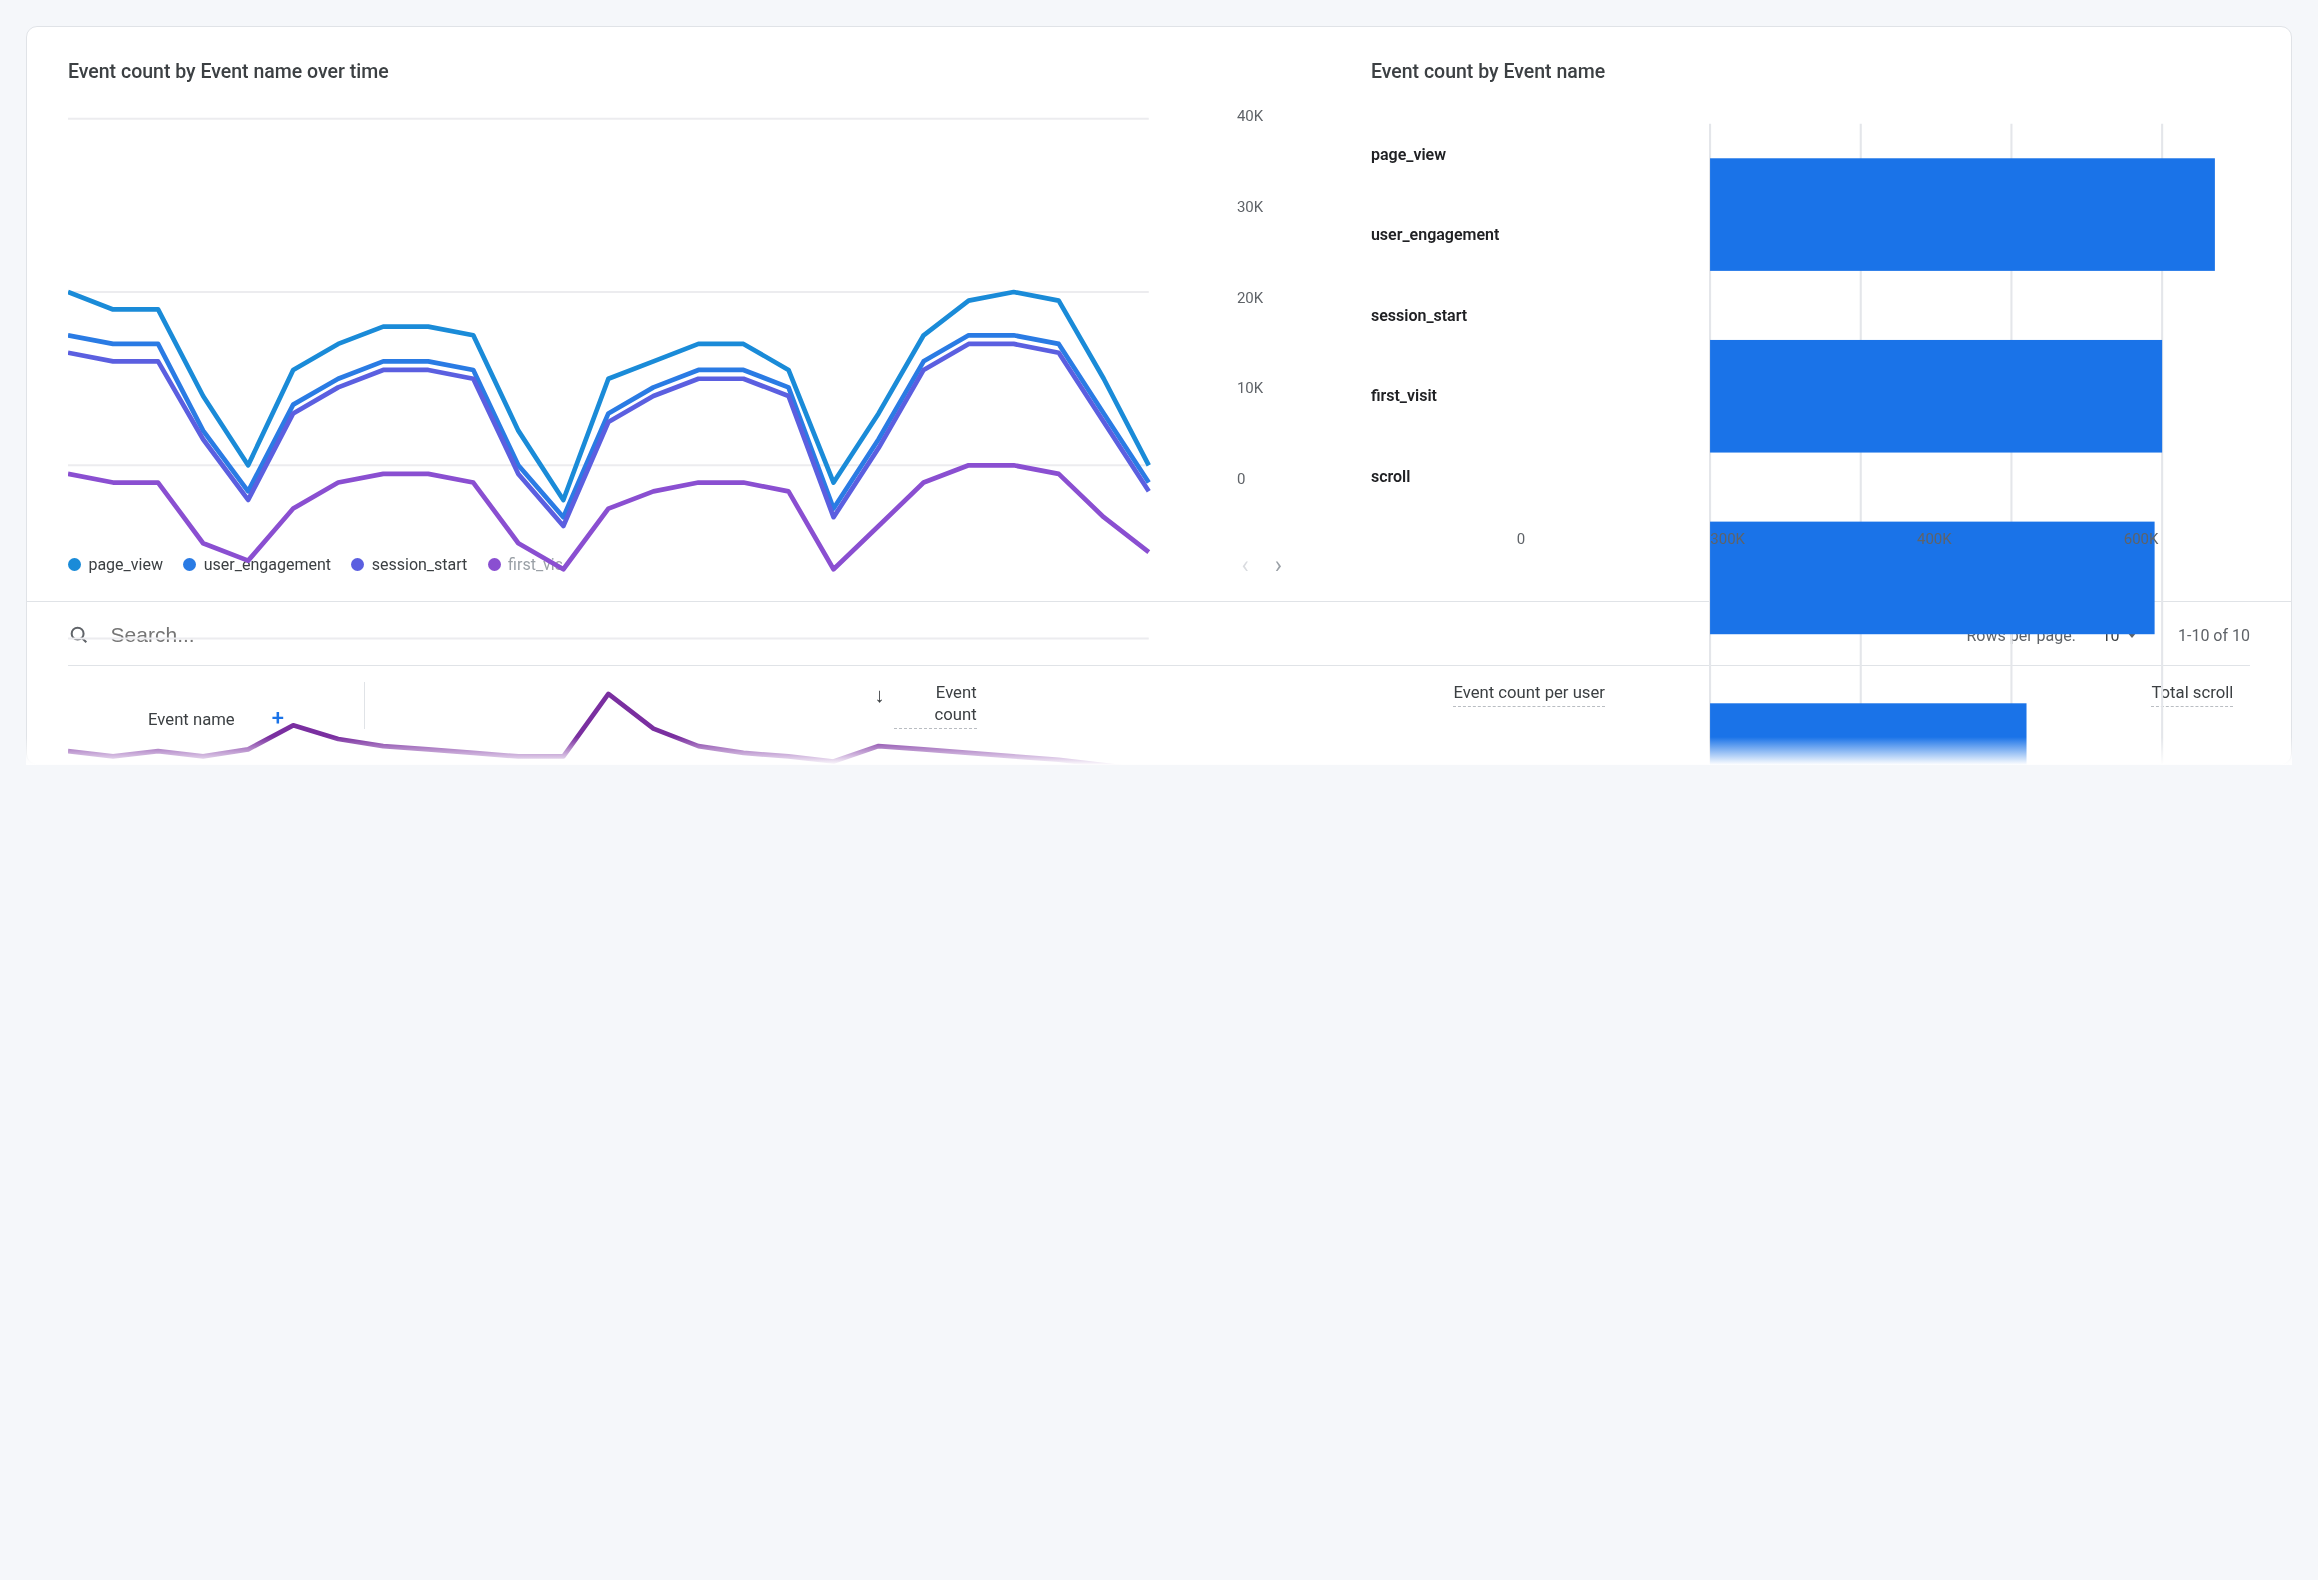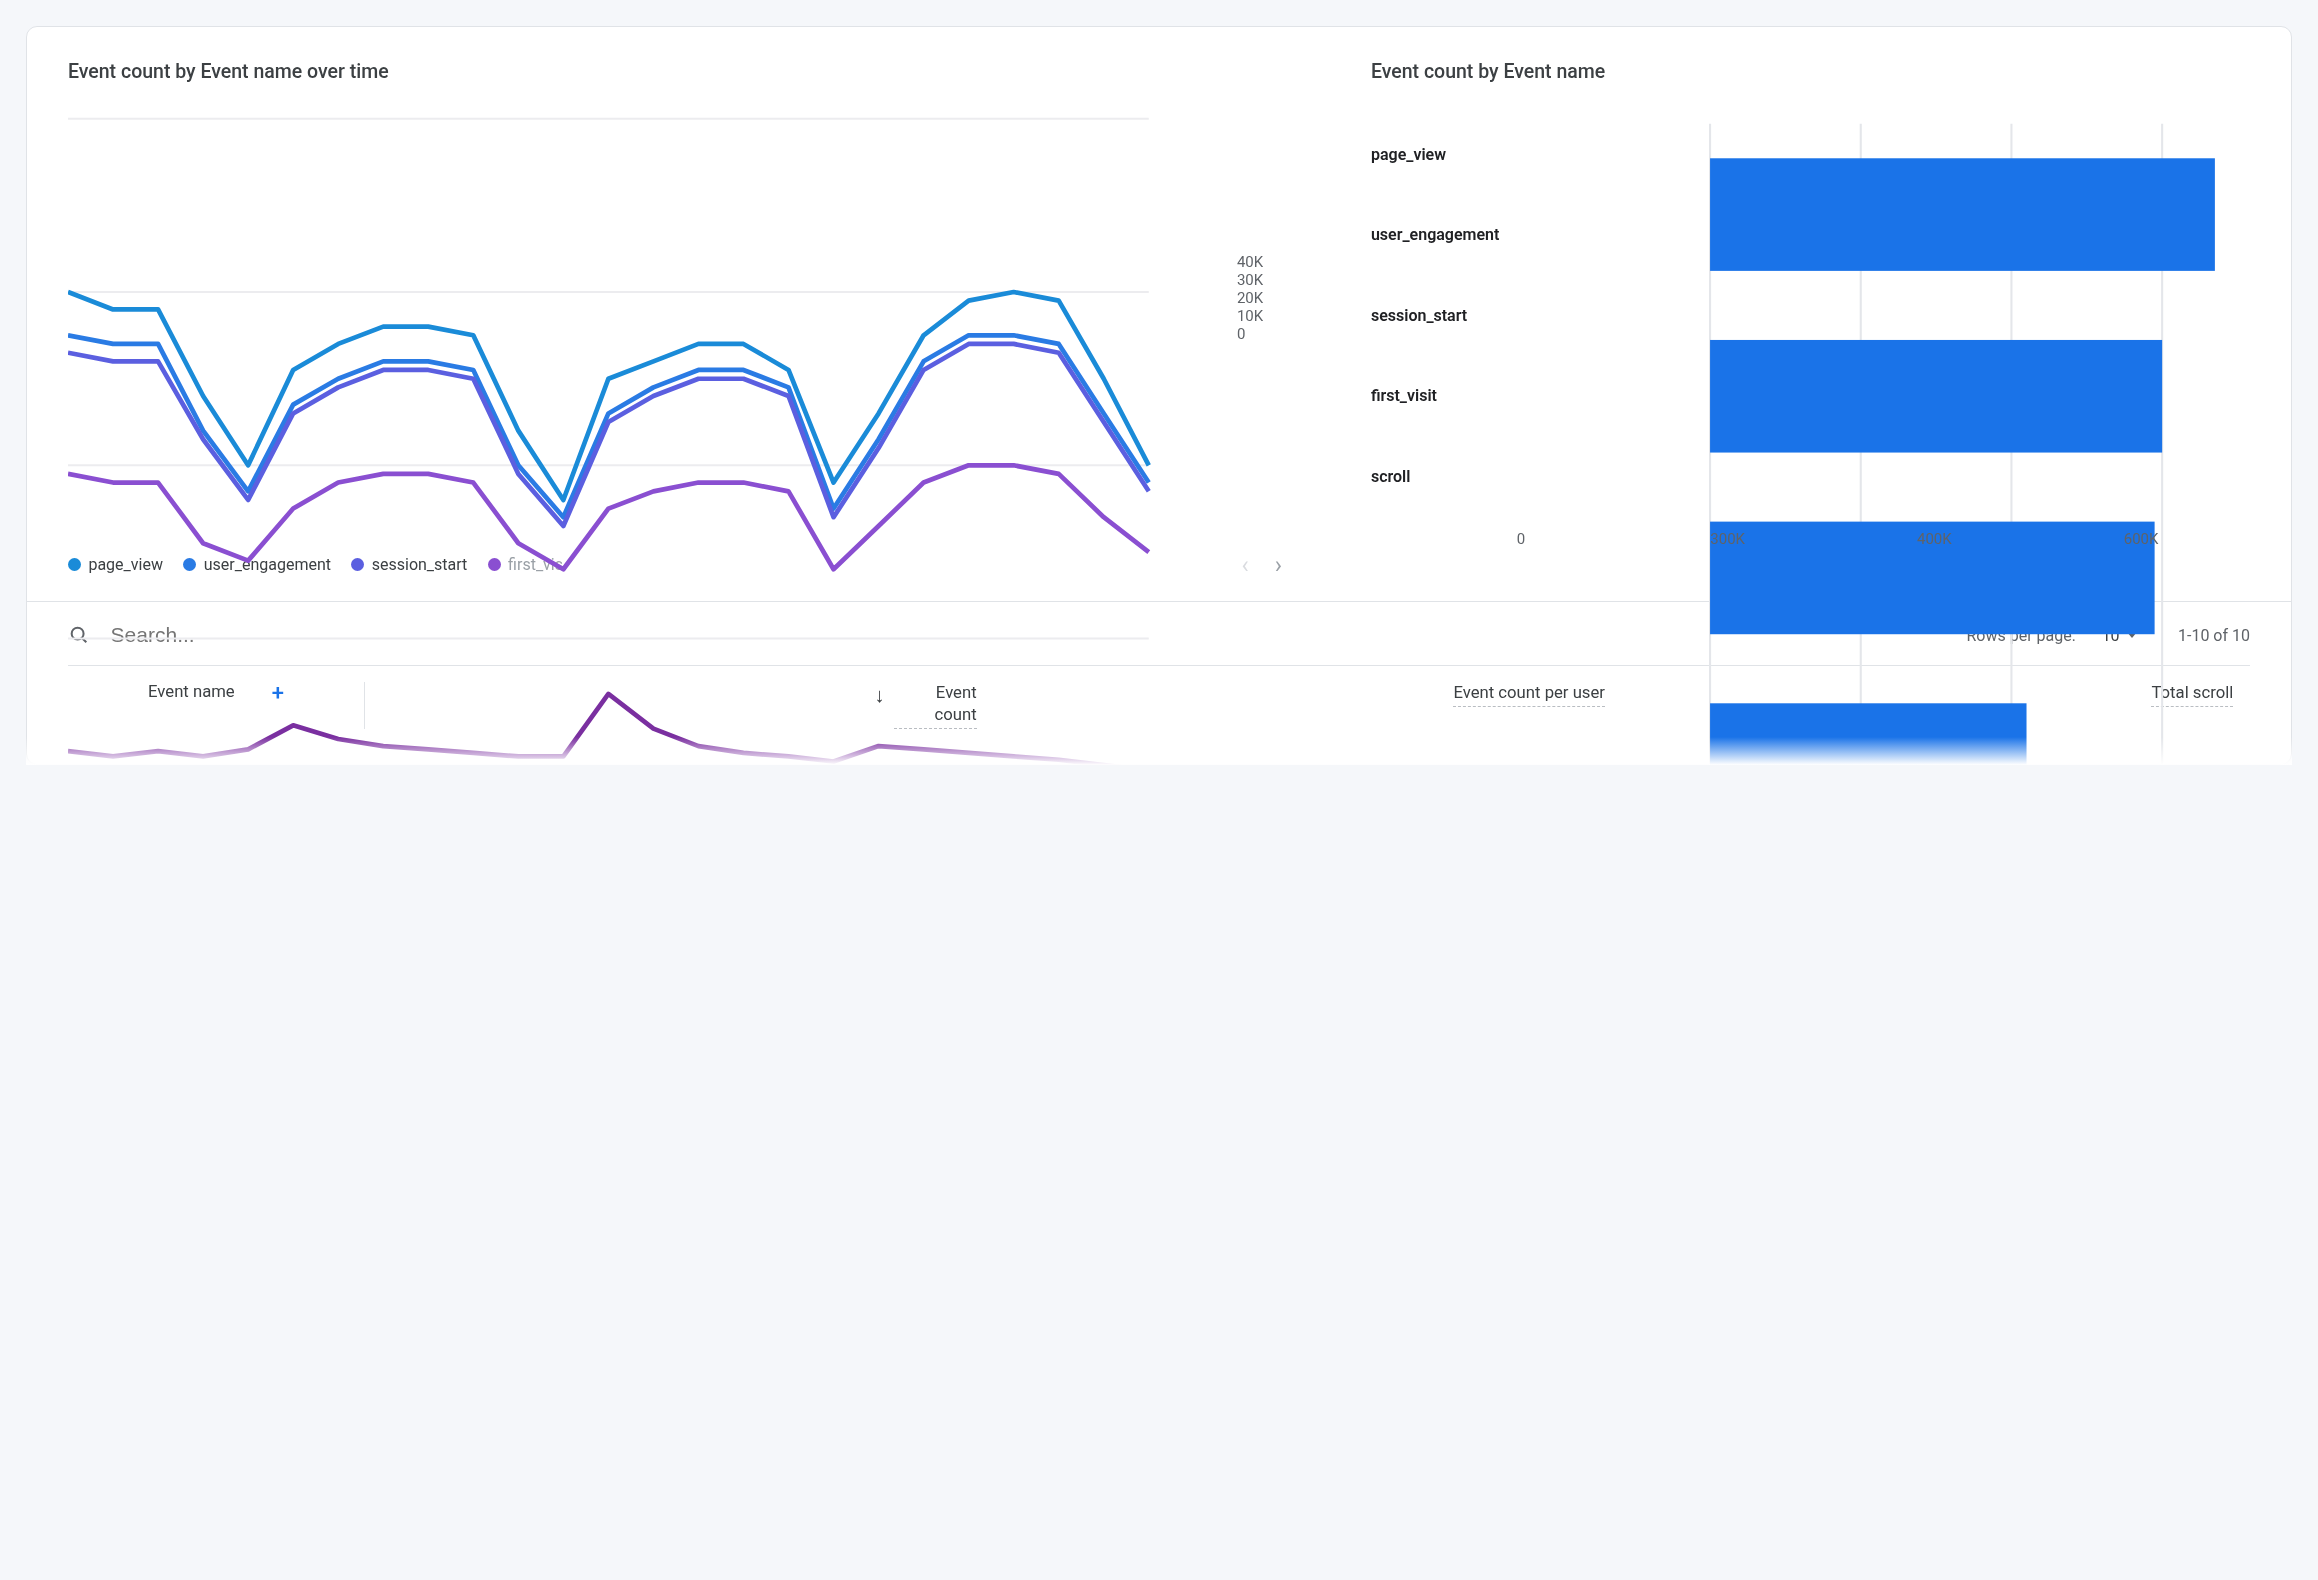--- a/index.html
+++ b/index.html
@@ -29,21 +29,21 @@
     font-size:19.5px;
     font-weight:500;
     color:#3c4043;
     margin:0 0 24px 0;
   }
   
   .linewrap { position:relative; height:427px; }
   .linewrap svg { position:absolute; inset:0; }
   .y-labels {
     position:absolute; right:0; top:0; bottom:46px;
-    display:flex; flex-direction:column; justify-content:center;
+    display:flex; flex-direction:column; justify-content:space-between;
     font-size:15px; color:#5f6368; text-align:left; width:45px;margin-left:36px;
   }
   .x-labels {
     position:absolute; left:0; right:56px; bottom:0; height:43px;
     font-size:15px; color:#5f6368;
   }
   .x-lab { position:absolute; top:0; transform:translateX(-50%); text-align:center; line-height:1.25; }
   .legend {
     display:flex; align-items:center; gap:20.4px;
     font-size:16px; color:#3c4043;
@@ -90,21 +90,21 @@
   .tri-down {
     width:0;height:0;border-left:5.6px solid transparent;border-right:5.6px solid transparent;
     border-top:6.5px solid #5f6368; display:inline-block; margin-left:3.7px;
   }
   
   .thead {
     border-top:0.9px solid #e0e3e7;
     display:flex; padding-top:16.7px; padding-bottom:16.7px;
     font-size:16.7px; color:#3c4043;
   }
-  .col1 { width:297px; display:flex; align-items:flex-start; justify-content:center; gap:37px; border-right:0.9px solid #e0e3e7; }
+  .col1 { width:297px; display:flex; align-items:flex-end; justify-content:center; gap:37px; border-right:0.9px solid #e0e3e7; }
   .plus { color:#1a73e8; font-size:22px; font-weight:500; line-height:1; }
   .colh { flex:1; display:flex; align-items:flex-start; justify-content:flex-end; gap:9.3px; padding:0 16.7px; text-align:right; line-height:1.3; }
   .underline-dash { border-bottom:1.9px dashed #b9bdc2; padding-bottom:1.9px; }
   .sort-arrow { font-size:20.4px; color:#3c4043; }
   .fade {
     position:absolute; left:0; right:0; bottom:0; height:28px;
     background:linear-gradient(to bottom, rgba(255,255,255,0), #fff);
     pointer-events:none;
   }
   .cardwrap { position:relative; overflow:hidden; }

